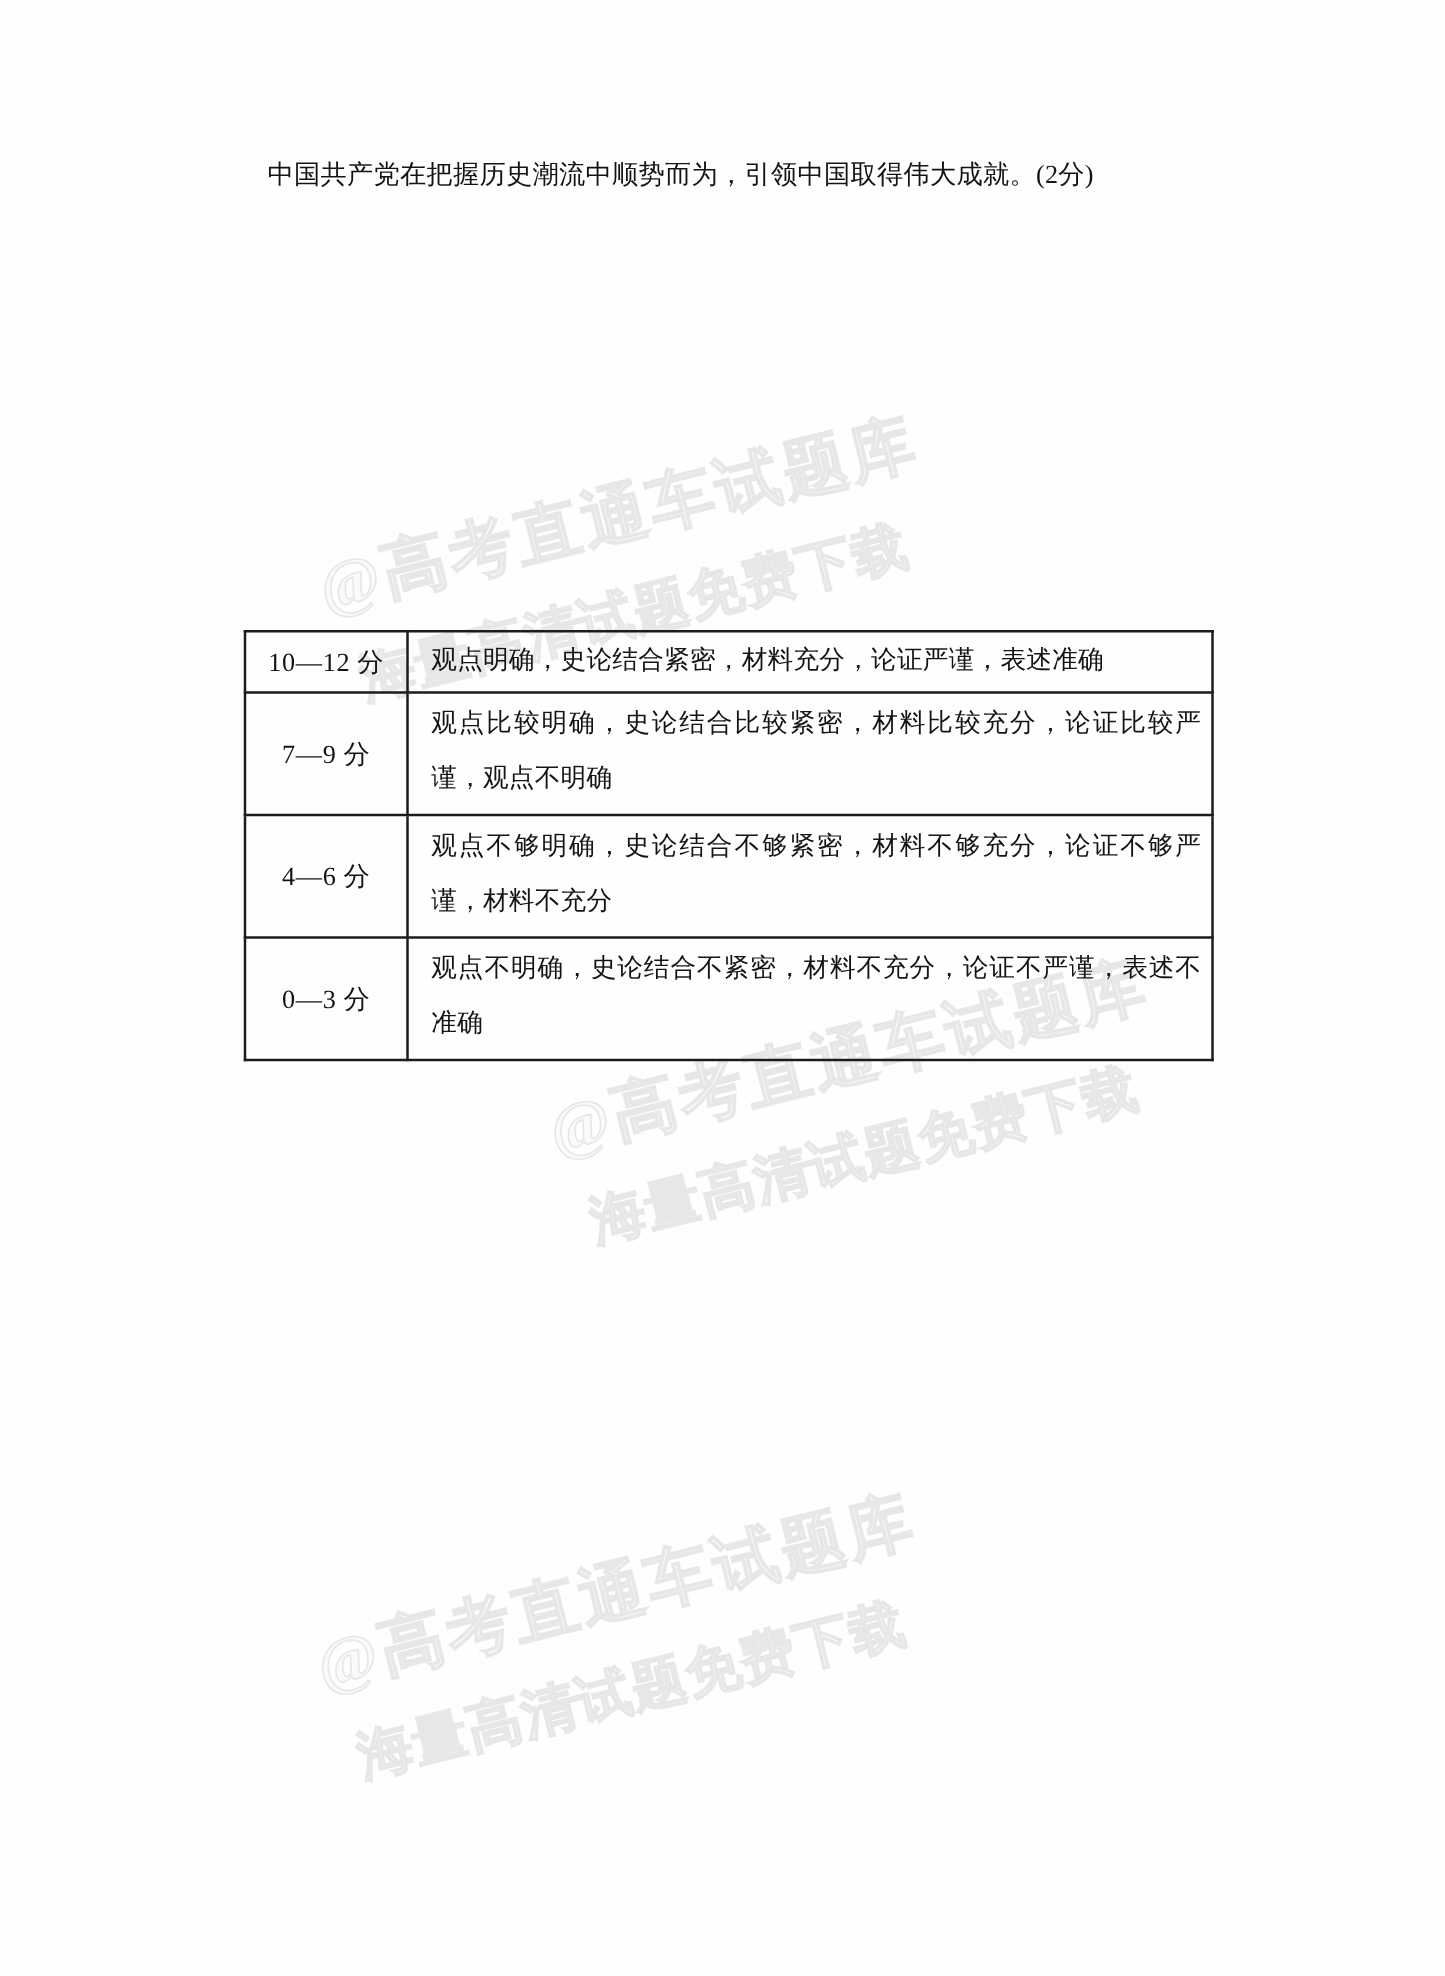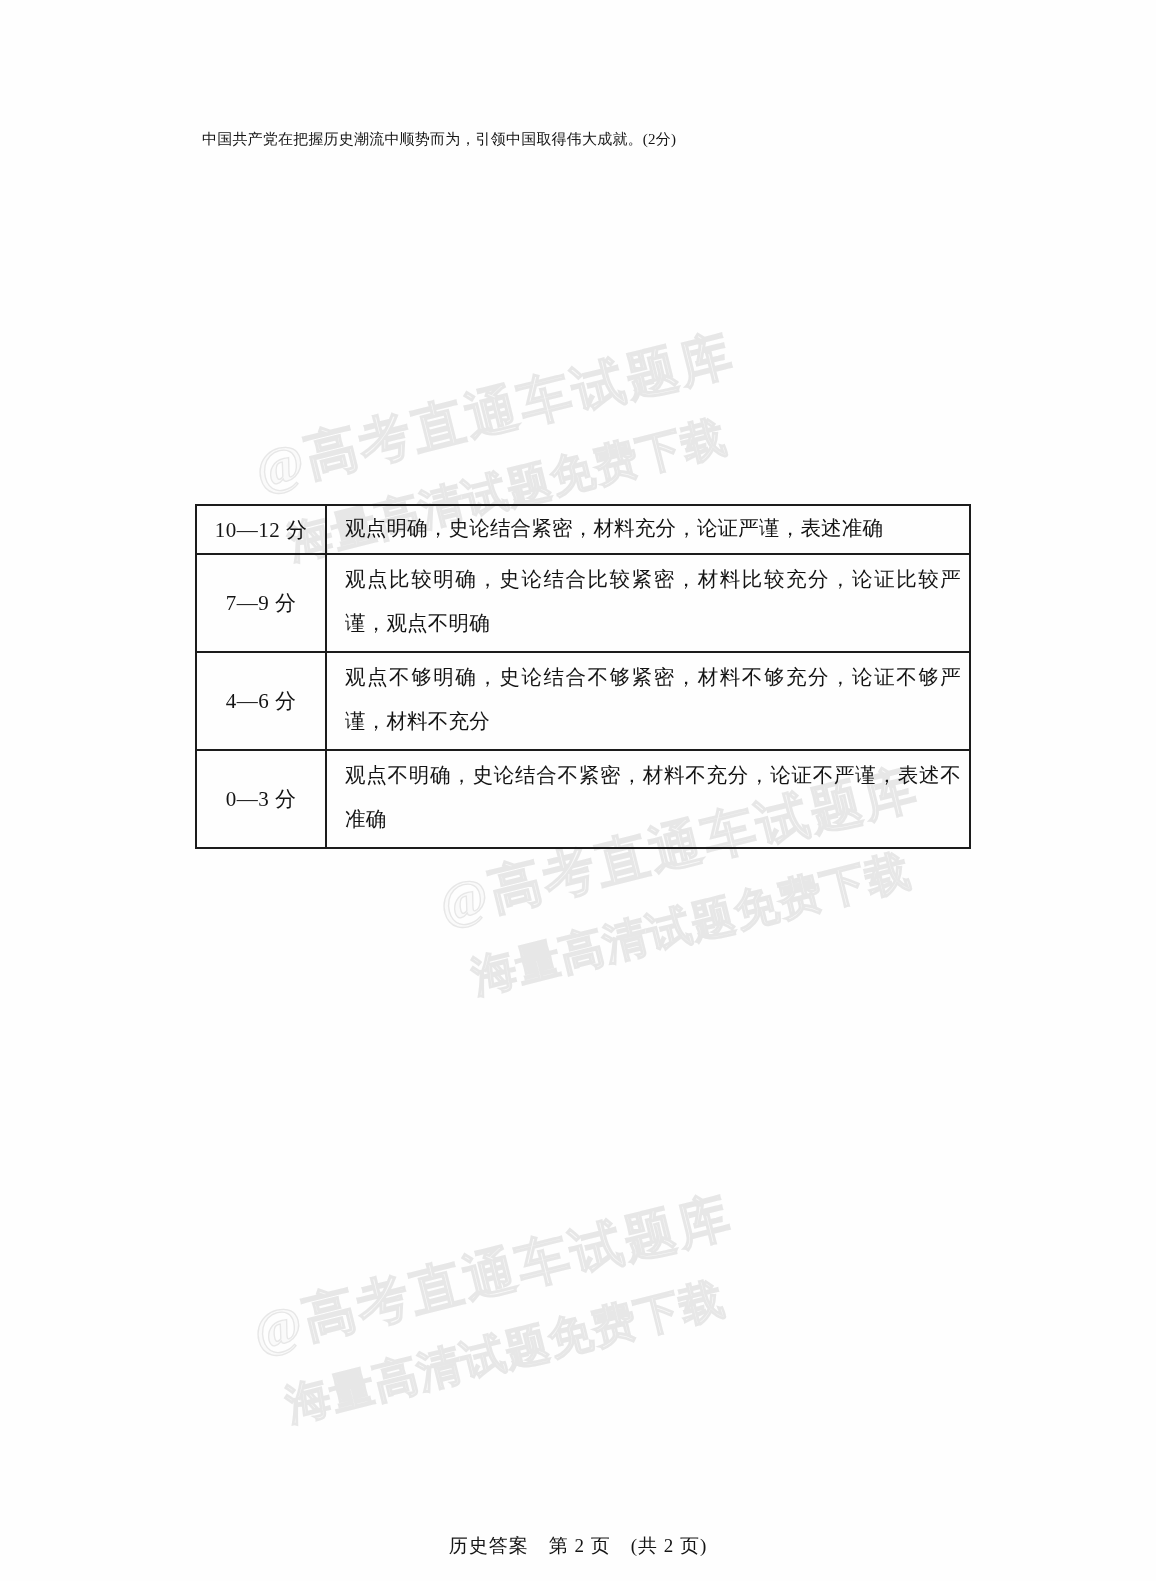--- a/index.html
+++ b/index.html
@@ -20,21 +20,21 @@
 
   
   .content {
     position: absolute;
     left: 172px;
     top: 121px;
     width: 818px;
   }
   .para {
     margin: 0;
-    font-size: 15px;
+    font-size: 21px;
     line-height: 37px;
     text-align: justify;
     text-indent: 2em;
     letter-spacing: 0.2px;
   }
 
   
   .rubric-table {
     position: absolute;
     left: 195px;
@@ -131,15 +131,14 @@
         <td class="score-cell">4—6 分</td>
         <td class="criteria-cell">观点不够明确，史论结合不够紧密，材料不够充分，论证不够严谨，材料不充分</td>
       </tr>
       <tr class="row-4">
         <td class="score-cell">0—3 分</td>
         <td class="criteria-cell">观点不明确，史论结合不紧密，材料不充分，论证不严谨，表述不准确</td>
       </tr>
     </tbody>
   </table>
 
-  <div class="footer">历史答案　第 2 页　(共 2 页)</div>
 
 </div>
 
 </body></html>

